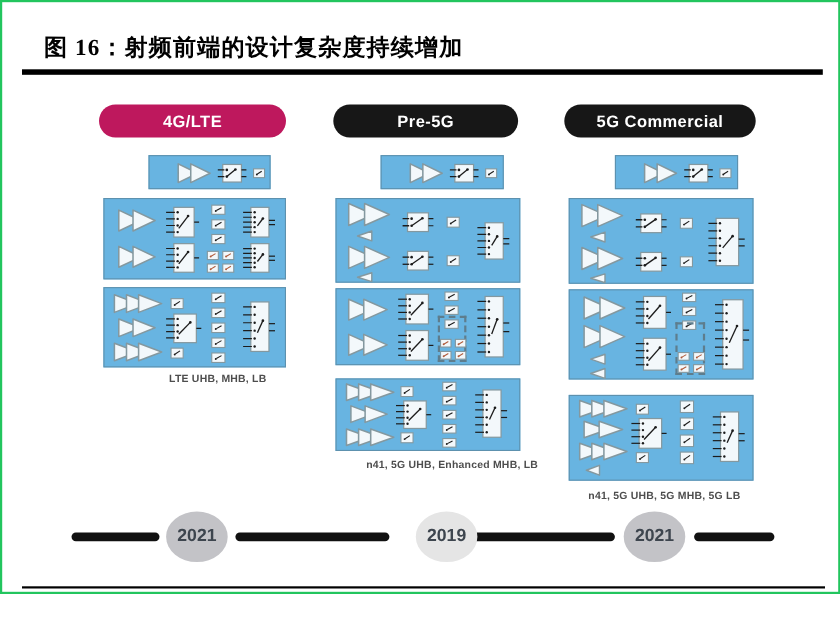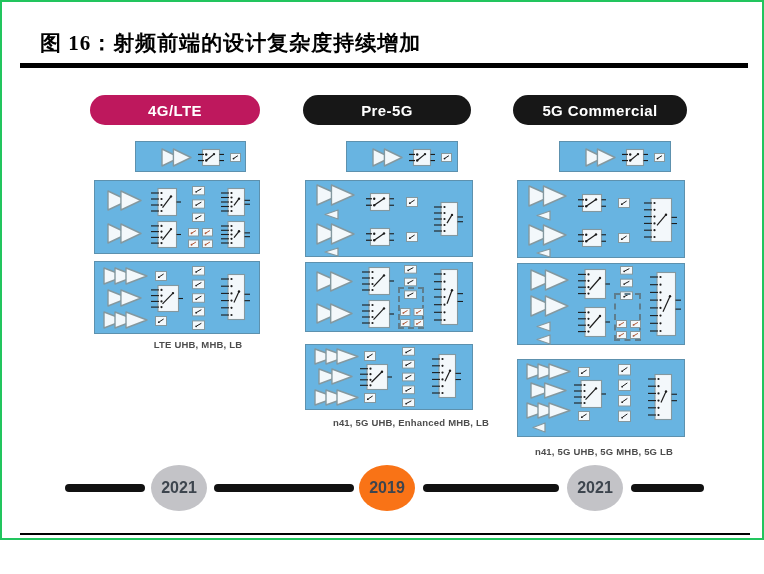--- a/index.html
+++ b/index.html
@@ -887,17 +887,17 @@
             <line x1="23.5" y1="26.68" x2="29" y2="26.68" stroke="#1c1c1c" stroke-width="1.1"></line>
           </svg>
         </div>
       </div>
       <div class="caption" style="left: 580px; top: 444px; color: rgb(77, 77, 77);">n41, 5G UHB, 5G MHB, 5G LB</div>
       <div class="tseg" style="left: 63px; width: 80px; background: rgb(17, 17, 17);"></div>
       <div class="tseg" style="left: 212px; width: 140px; background: rgb(17, 17, 17);"></div>
       <div class="tseg" style="left: 421px; width: 136px; background: rgb(17, 17, 17);"></div>
       <div class="tseg" style="left: 629px; width: 73px; background: rgb(17, 17, 17);"></div>
       <div class="ycircle" style="left: 149px; background: rgb(195, 195, 199); color: rgb(61, 69, 78);">2021</div>
-      <div class="ycircle" style="left: 357px; background: #f97316; color: rgb(61, 69, 78);">2019</div>
+      <div class="ycircle" style="left: 376px; background: #e5e5e5; color: rgb(61, 69, 78);">2019</div>
       <div class="ycircle" style="left: 565px; background: rgb(195, 195, 199); color: rgb(61, 69, 78);">2021</div>
     </div>
   <div class="src-rule"></div>
 </div>
 
 </body></html>

